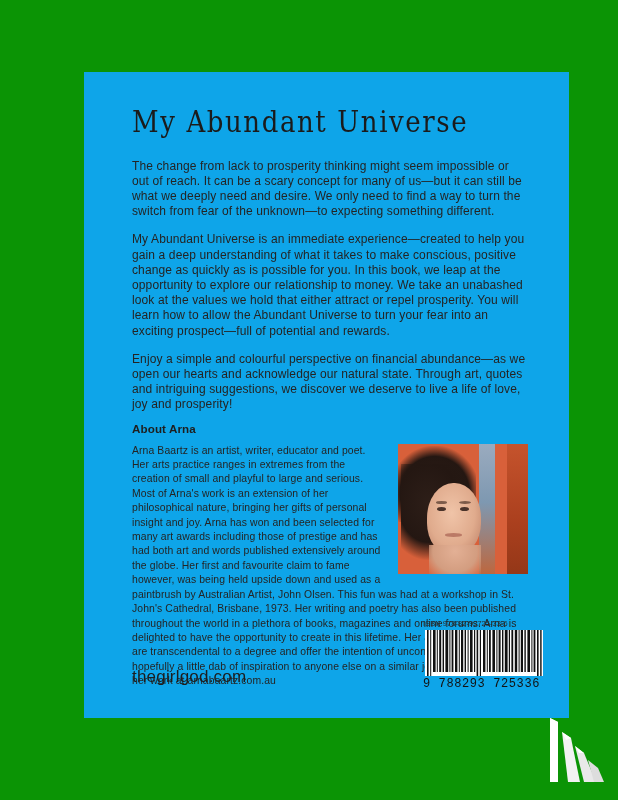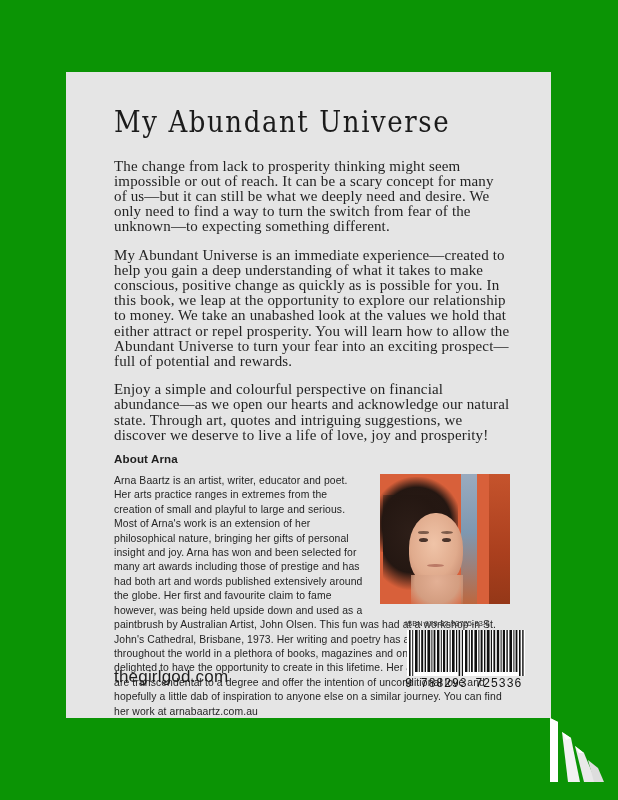--- a/index.html
+++ b/index.html
@@ -19,25 +19,25 @@
   
   #cover-backdrop {
     position: absolute;
     inset: 0;
     background: #0b9405;
   }
 
   
   #back-cover-page {
     position: absolute;
-    left: 66px;
+    left: 84px;
     top: 72px;
     width: 485px;
     height: 646px;
-    background: #e5e5e5;
+    background: #0ea5e9;
     box-sizing: border-box;
     padding: 28px 41px 0 48px;
   }
 
   
   #book-title {
     font-family: "DejaVu Serif", serif;
     font-weight: 400;
     font-size: 26px;
     letter-spacing: 1.6px;
@@ -48,27 +48,26 @@
     white-space: nowrap;
     transform: scale(1, 1.18);
     transform-origin: left top;
   }
 
   
   .blurb-block {
     margin-top: 26px;
   }
   .blurb-paragraph {
-    font-size: 15px;
+    font-size: 12px;
     line-height: 15.2px;
     color: #242424;
     margin: 0 0 13px 0;
     letter-spacing: 0.01em;
     max-width: 398px;
-    font-family: Liberation Serif, serif;
   }
   .blurb-paragraph:last-child { margin-bottom: 6px; }
 
   
   #about-section {
     margin-top: 9px;
     position: relative;
   }
   #about-heading {
     font-size: 11.6px;

